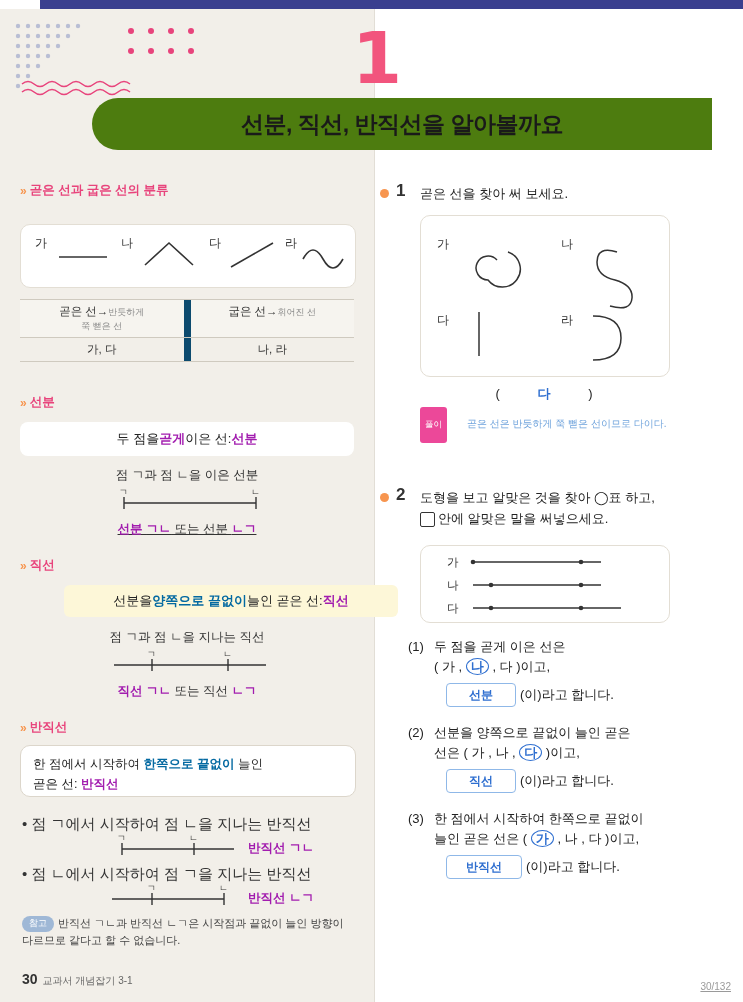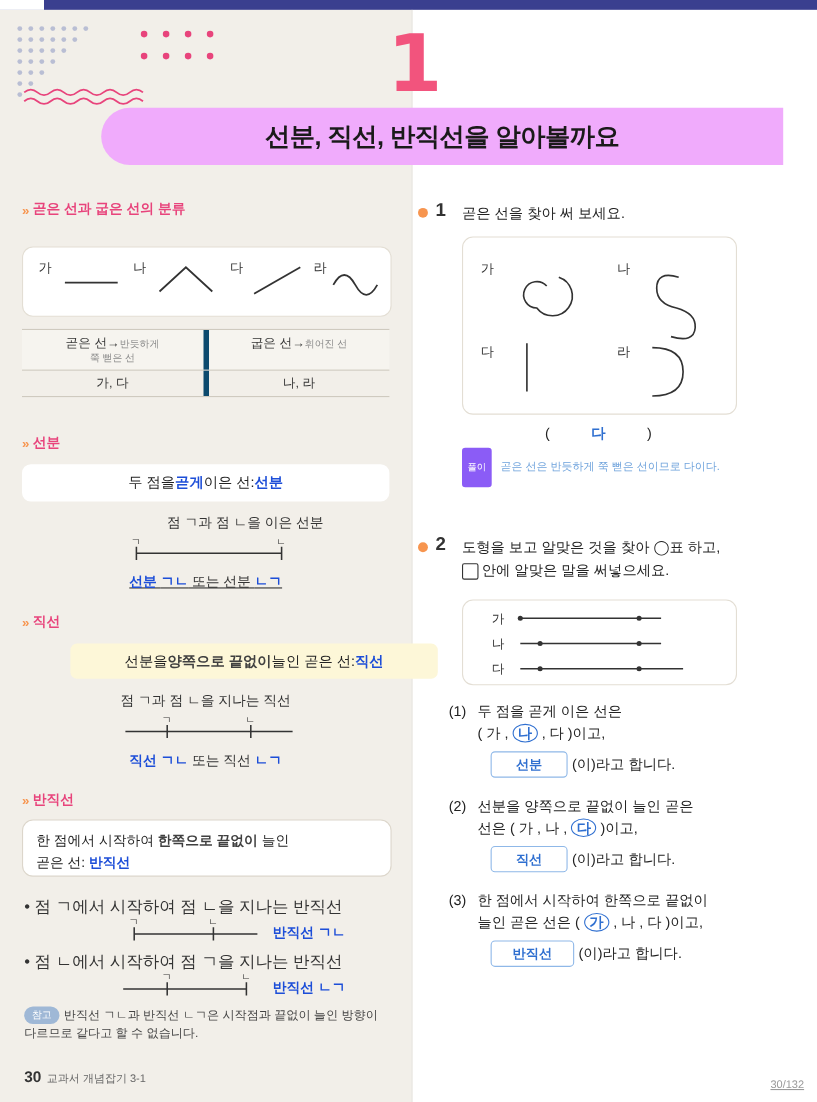--- a/index.html
+++ b/index.html
@@ -43,21 +43,21 @@
 
   .bignum{
     position:absolute;left:352px;top:22px;
     font-size:72px;font-weight:bold;color:#f2547d;
     font-family:"DejaVu Sans", sans-serif;
     line-height:1;
   }
 
   .titlebar{
     position:absolute;left:92px;top:98px;width:620px;height:52px;
-    background:#f0abfc;border-radius:26px 0 0 26px;
+    background:#4d7c0f;border-radius:26px 0 0 26px;
     display:flex;align-items:center;justify-content:center;
   }
   .titlebar h1{
     margin:0;font-size:23px;font-weight:bold;color:#1a1a1a;letter-spacing:-0.5px;
   }
 
   
   .lc{position:absolute;left:0;top:9px;width:374px;bottom:0;}
   .sec-head{
     position:absolute;display:flex;align-items:center;gap:6px;
@@ -75,30 +75,30 @@
     font-size:13px;color:#222;
   }
   .yellowbox{
     position:absolute;background:#fdf7d8;border-radius:6px;
     display:flex;align-items:center;justify-content:center;
     font-size:13px;color:#222;
   }
   .centertext{
     position:absolute;width:100%;text-align:center;font-size:12.5px;color:#333;
   }
-  .pinkb{color:#1d4ed8;font-weight:bold;}
-  .orangeb{color:#404040;font-weight:bold;}
+  .pinkb{color:#a21caf;font-weight:bold;}
+  .orangeb{color:#0369a1;font-weight:bold;}
 
   .tbl{
     position:absolute;font-size:11.5px;color:#333;
   }
   .tbl .r1{display:flex;border-top:1px solid #cfcabf;border-bottom:1px solid #cfcabf;background:#f6f4ef;}
   .tbl .r2{display:flex;border-bottom:1px solid #cfcabf;}
   .tbl .c{flex:1;text-align:center;padding:4px 2px;}
-  .tbl .c.l{border-right:5px solid #0c4a6e;}
+  .tbl .c.l{border-right:7px solid #0c4a6e;}
   .small-gray{font-size:9px;color:#8a8a8a;}
 
   .bullet-line{
     position:absolute;font-size:15px;color:#333;
   }
   .note{
     position:absolute;font-size:11px;color:#444;line-height:1.5;
   }
   .note-badge{
     display:inline-block;background:#9fb8d6;color:#fff;font-size:9px;
@@ -124,22 +124,22 @@
     position:absolute;background:#ffffff;border:1px solid #e3ded4;border-radius:10px;
   }
   .ansline{
     position:absolute;font-size:13px;color:#222;
   }
   .answer-blue{color:#2f6fd0;font-weight:bold;}
   .hint{
     position:absolute;font-size:10px;color:#6fa3dc;
   }
   .hint-badge{
-    display:inline-block;background:#8b5cf6;color:#fff;font-size:8.5px;
-    border-radius:3px;padding:12px 5px;margin-right:8px;
+    display:inline-block;background:#ec4899;color:#fff;font-size:8.5px;
+    border-radius:3px;padding:12px 5px;margin-right:20px;
   }
   .ansbox{
     position:absolute;border:1px solid #8fb8e8;border-radius:4px;background:#fff;
     display:flex;align-items:center;justify-content:center;
     font-size:12px;color:#2f6fd0;font-weight:bold;
   }
   .emptybox{
     position:absolute;border:1.5px solid #333;border-radius:2px;background:#fff;
   }
   .pagenum{
@@ -262,21 +262,21 @@
       <span class="txt">선분</span>
     </div>
 
     <div class="whitebox" style="left:20px;top:413px;width:334px;height:34px;">
       <span>두 점을 </span>
         <span class="pinkb">곧게</span>
         <span> 이은 선: </span>
         <span class="pinkb">선분</span>
     </div>
 
-    <div class="centertext" style="left:0;top:458px;padding-left:36px;">점 ㄱ과 점 ㄴ을 이은 선분</div>
+    <div class="centertext" style="left:0;top:458px;">점 ㄱ과 점 ㄴ을 이은 선분</div>
 
     <div class="abs" style="left:110px;top:480px;">
       <svg width="160" height="26">
         <line x1="14" y1="14" x2="146" y2="14" stroke="#333" stroke-width="1.4"></line>
         <line x1="14" y1="8" x2="14" y2="20" stroke="#333" stroke-width="1.4"></line>
         <line x1="146" y1="8" x2="146" y2="20" stroke="#333" stroke-width="1.4"></line>
         <text x="9" y="6" font-size="9" fill="#333" font-family="Liberation Sans">ㄱ</text>
         <text x="141" y="6" font-size="9" fill="#333" font-family="Liberation Sans">ㄴ</text>
       </svg>
     </div>

